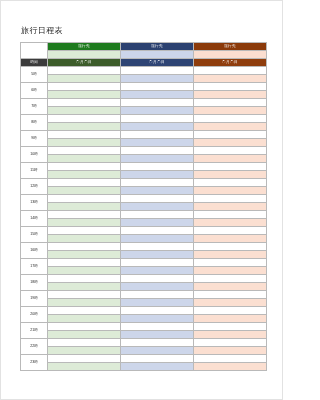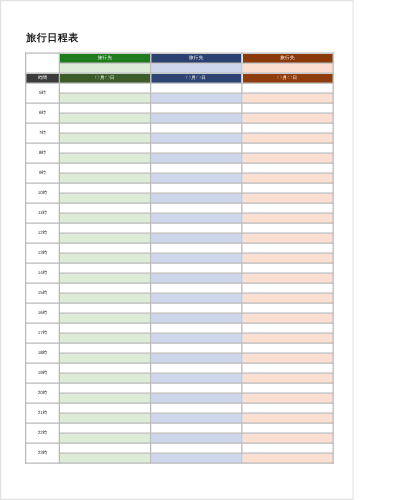--- a/index.html
+++ b/index.html
@@ -17,21 +17,21 @@
     height: 400px;
     background: #ffffff;
     border: 1px solid #e2e2e2;
     overflow: hidden;
   }
   #doc-title {
     position: absolute;
     left: 20px;
     top: 24px;
     font-size: 8px;
-    font-weight: bold;
+    font-weight: normal;
     color: #1a1a1a;
     letter-spacing: 0.4px;
     white-space: nowrap;
   }
   #schedule-table {
     position: absolute;
     left: 19px;
     top: 41px;
     width: 246px;
     border-collapse: collapse;

